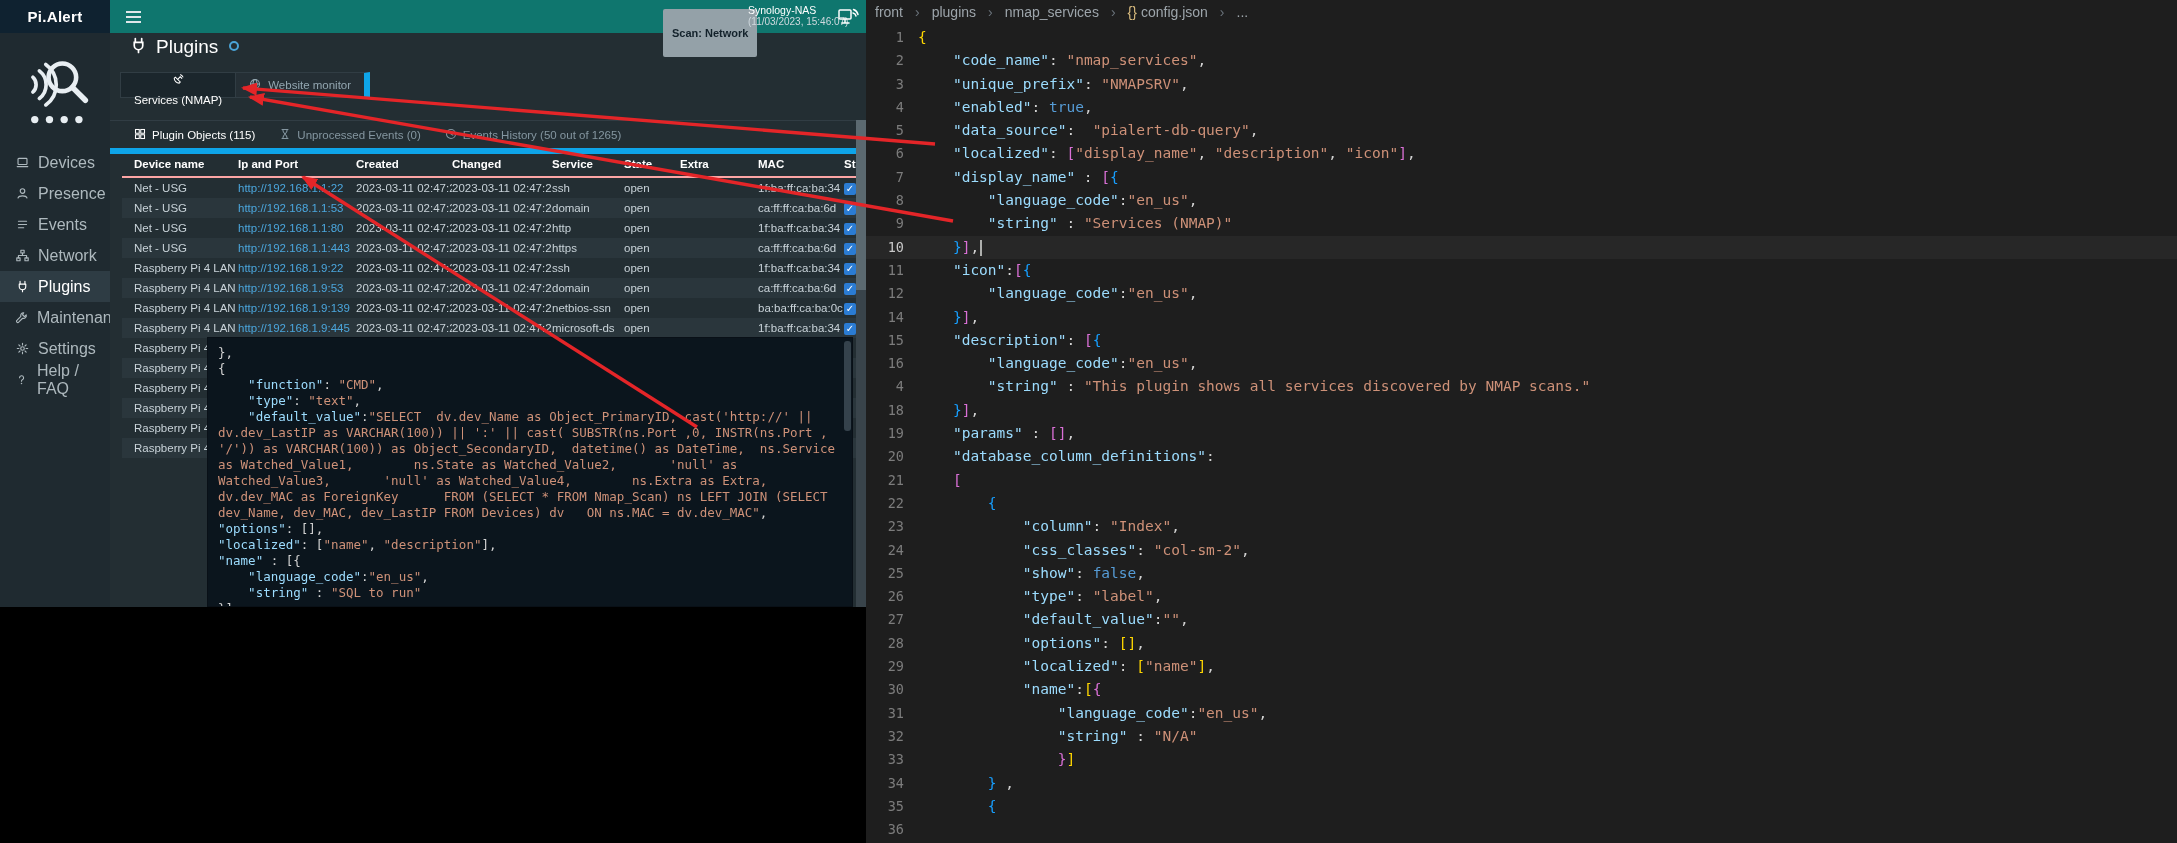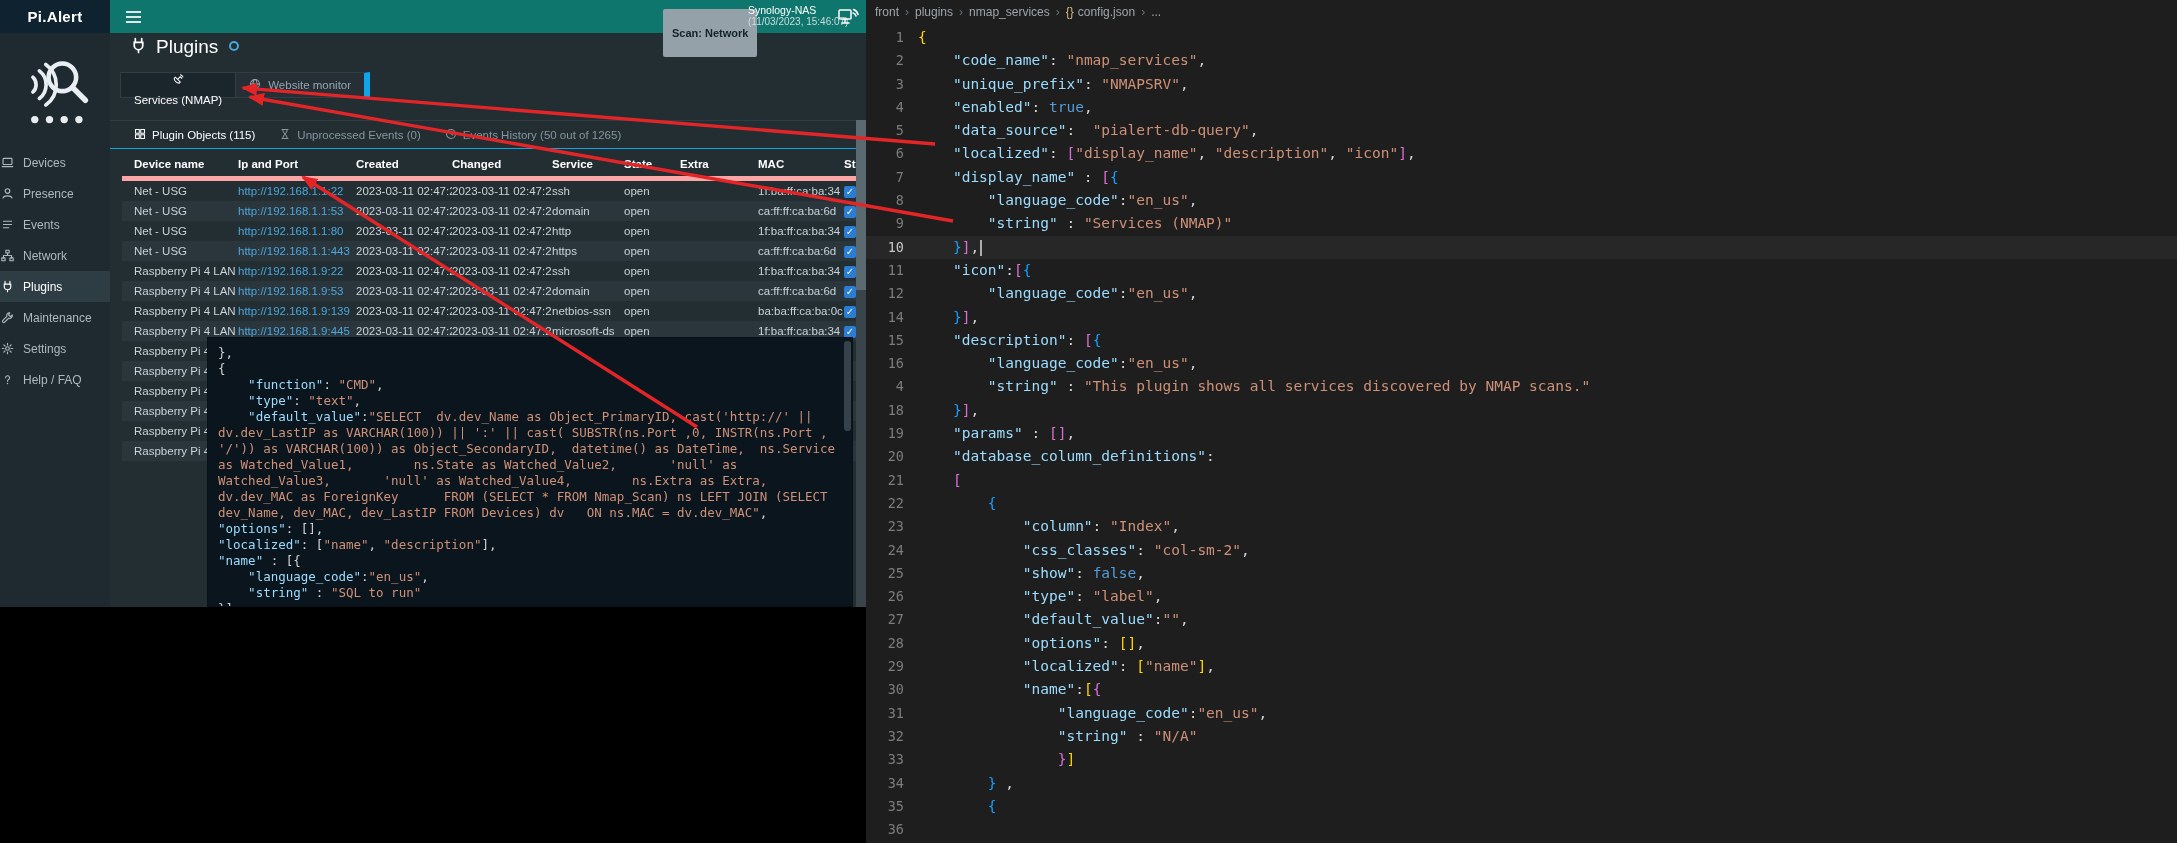--- a/index.html
+++ b/index.html
@@ -16,71 +16,71 @@
   .hamburger i{display:block;width:15px;height:2px;background:#dfe7ea;}
   .scan-badge{position:absolute;left:663px;top:9px;background:#94a1a8;color:#13222b;font-size:11px;
         font-weight:700;padding:18px 9px;border-radius:2px;white-space:nowrap;}
   .host{position:absolute;left:748px;top:4px;color:#fff;font-size:10.5px;line-height:12px;white-space:nowrap;}
   .host .ts{font-size:10px;color:#cfd9de;font-weight:400;}
   .hdr-icon{position:absolute;left:837px;top:6px;width:22px;height:22px;color:#fff;}
   .hdr-icon svg{width:22px;height:22px;stroke:currentColor;fill:none;stroke-width:1.5;stroke-linecap:round;}
 
   .sidebar{position:absolute;left:0;top:33px;width:110px;height:574px;background:#1f2a30;}
   .logo-art{width:92px;height:102px;margin:8px auto 4px;display:block;}
-  .side-item{height:31px;display:flex;align-items:center;gap:9px;color:#aeb9be;
-        font-size:12px;cursor:pointer;}
+  .side-item{height:31px;display:flex;align-items:center;gap:9px;padding-left:15px;color:#aeb9be;
+        font-size:16px;cursor:pointer;}
   .side-item.active{background:#2e3c44;color:#fff;}
   .side-item .icon{display:inline-flex;width:14px;justify-content:center;}
   .side-item .icon svg{width:13px;height:13px;stroke:currentColor;fill:none;stroke-width:1.4;
         stroke-linecap:round;stroke-linejoin:round;}
 
   .page-head{position:absolute;left:130px;top:36px;display:flex;align-items:center;gap:9px;color:#fff;}
   .page-head .icon svg{width:17px;height:17px;stroke:#fff;fill:none;stroke-width:1.6;stroke-linecap:round;}
   .page-title{font-size:19px;font-weight:500;color:#fff;}
   .sup-dot{width:6px;height:6px;border:2px solid #4aa4d8;border-radius:50%;display:inline-block;
         vertical-align:top;margin:-2px 0 0 2px;}
 
   .ptabs{position:absolute;left:120px;top:72px;display:flex;height:26px;}
   .ptab{display:flex;align-items:center;gap:7px;padding:0 13px;font-size:11.5px;color:#93a6b0;
         background:#252f35;border:1px solid #313d44;border-right:none;cursor:pointer;white-space:nowrap;}
   .ptab:last-child{border-right:6px solid #0ea5e9;}
   .ptab.active{background:#1b262c;color:#fff;flex-direction:column;}
   .ptab .icon svg{width:12px;height:12px;stroke:currentColor;fill:none;stroke-width:1.4;stroke-linecap:round;}
 
   .panel{position:absolute;left:110px;top:120px;width:756px;height:487px;background:#232e33;
         border-top:1px solid #313d44;}
-  .stabs{display:flex;height:27px;border-bottom:1px solid #0ea5e9;padding-left:12px;}
+  .stabs{display:flex;height:27px;border-bottom:6px solid #0ea5e9;padding-left:12px;}
   .stab{display:flex;align-items:center;gap:6px;padding:0 12px;font-size:11.5px;color:#8496a0;cursor:pointer;white-space:nowrap;}
   .stab.active{color:#fff;}
   .stab .icon svg{width:12px;height:12px;stroke:currentColor;fill:none;stroke-width:1.4;stroke-linecap:round;}
 
   .tbl-wrap{position:absolute;left:12px;top:31px;width:744px;overflow:hidden;}
   table.tbl{border-collapse:collapse;table-layout:fixed;width:784px;font-size:11.5px;}
-  .tbl th{color:#fff;text-align:left;font-weight:700;padding:6px 10px 6px 0;border-bottom:5px solid #fca5a5;
+  .tbl th{color:#fff;text-align:left;font-weight:700;padding:6px 10px 6px 0;border-bottom:2px solid #fca5a5;
         white-space:nowrap;overflow:hidden;}
   .tbl td{padding:3px 10px 3px 0;height:14px;color:#c9d3d9;white-space:nowrap;overflow:hidden;}
   .tbl tr.even{background:#2a363c;}
   .tbl .c0{padding-left:12px;}
   .tbl a{color:#4ba6dd;text-decoration:none;cursor:pointer;}
   .cbx{display:inline-block;width:12px;height:12px;background:#2b7cd3;border-radius:2px;color:#fff;
         font-size:10px;line-height:12px;text-align:center;cursor:pointer;}
 
   .app-scroll{position:absolute;right:0;top:120px;width:10px;height:487px;background:#39444b;z-index:5;}
   .app-scroll .thumb{position:absolute;left:0;top:0;width:10px;height:170px;background:#5b6970;}
 
   
   .overlay{position:absolute;left:207px;top:337px;width:646px;height:270px;background:#0b151d;
         border:1px solid #091017;box-sizing:border-box;padding:7px 14px 6px 10px;z-index:6;
         font-family:"DejaVu Sans Mono",monospace;font-size:12.5px;line-height:16px;color:#d4d4d4;overflow:hidden;}
   .ov-line{white-space:pre-wrap;overflow-wrap:anywhere;}
   .ov-scroll{position:absolute;right:1px;top:3px;width:7px;height:90px;background:#35424c;border-radius:3px;}
 
   
   #editor{position:absolute;left:866px;top:0;width:1311px;height:843px;background:#1e1e1e;overflow:hidden;}
-  .bc{height:24px;display:flex;align-items:center;padding-left:9px;font-size:12px;color:#9da5ab;gap:6px;}
+  .bc{height:24px;display:flex;align-items:center;padding-left:9px;font-size:14px;color:#9da5ab;gap:12px;}
   .bc-item{cursor:pointer;white-space:nowrap;}
   .bc-sep{color:#6a737b;}
   .bc-braces{color:#d7ba7d;margin-right:4px;}
   .ed-lines{position:absolute;left:0;top:26px;width:1311px;}
   .ed-line{display:flex;height:23.3px;line-height:23.3px;font-family:"DejaVu Sans Mono",monospace;font-size:14.5px;}
   .ed-line .gut{flex:none;width:38px;padding-right:14px;text-align:right;color:#7c7c7c;font-size:13.5px;}
   .ed-line .code{white-space:pre;}
   .ed-line.cur{background:#272727;}
   .ed-line.cur .gut{color:#c8c8c8;}
   .caret{display:inline-block;width:1.5px;height:16px;background:#aeafad;vertical-align:middle;margin-left:1px;}

